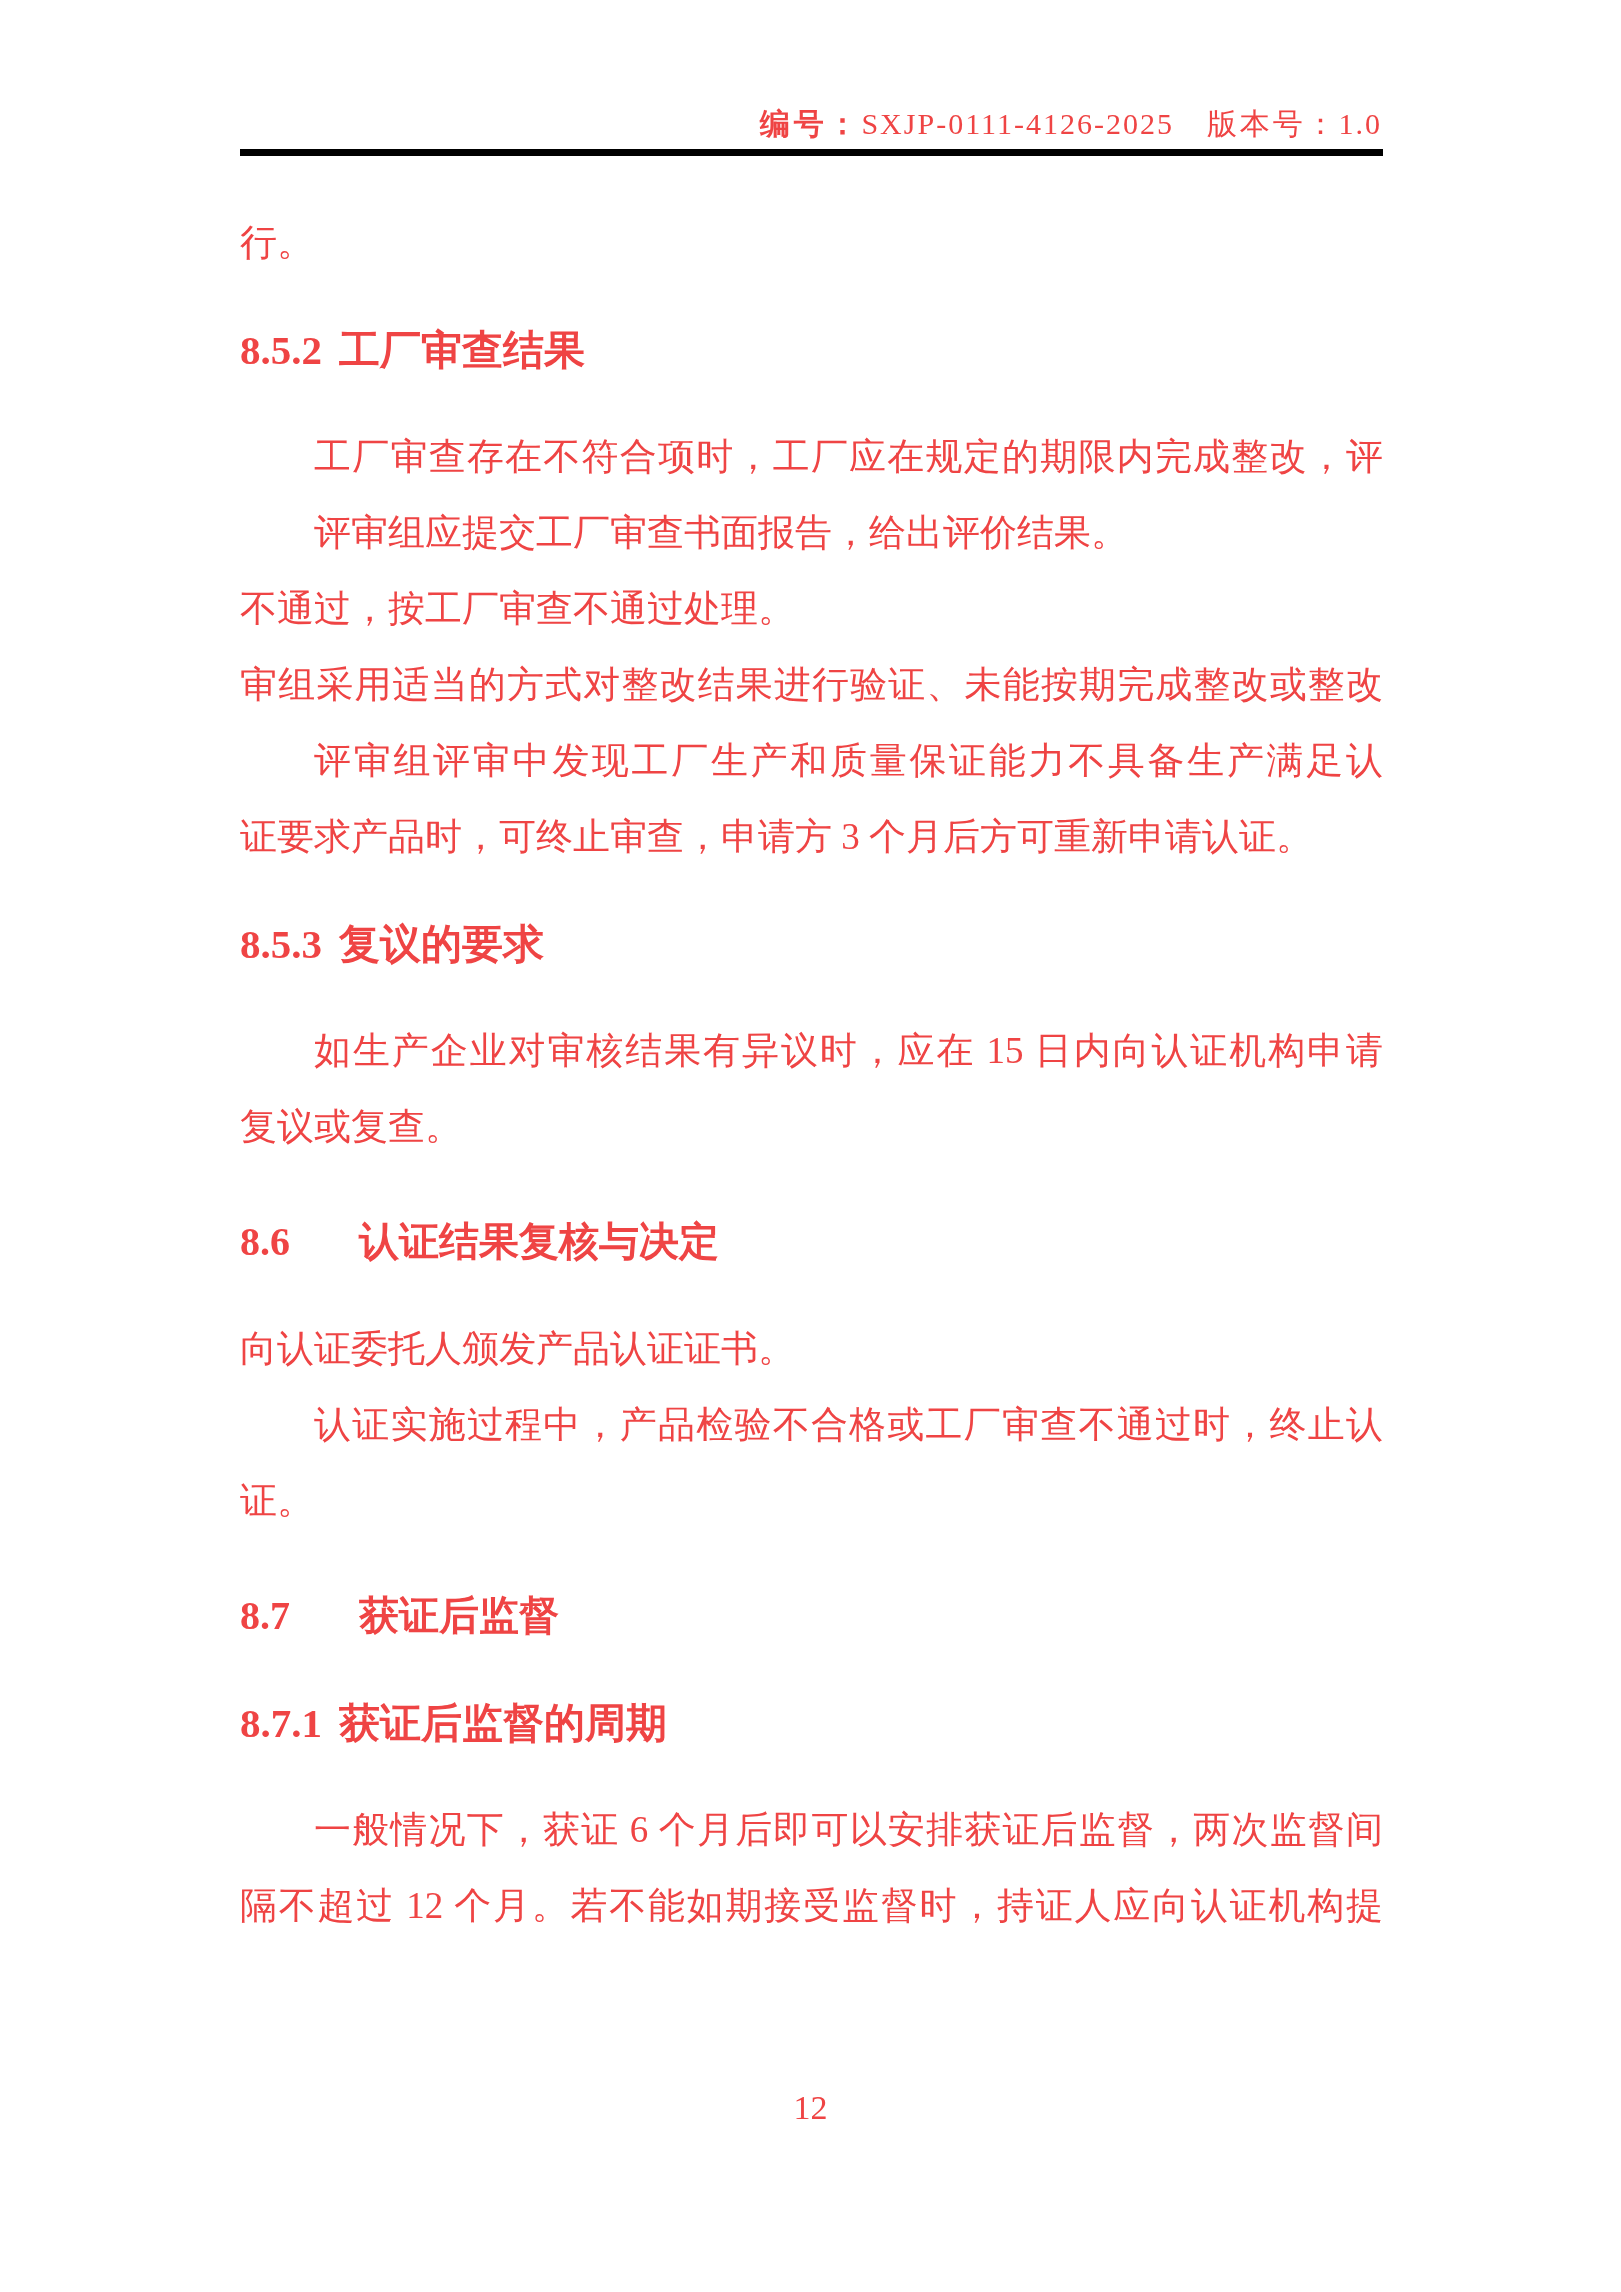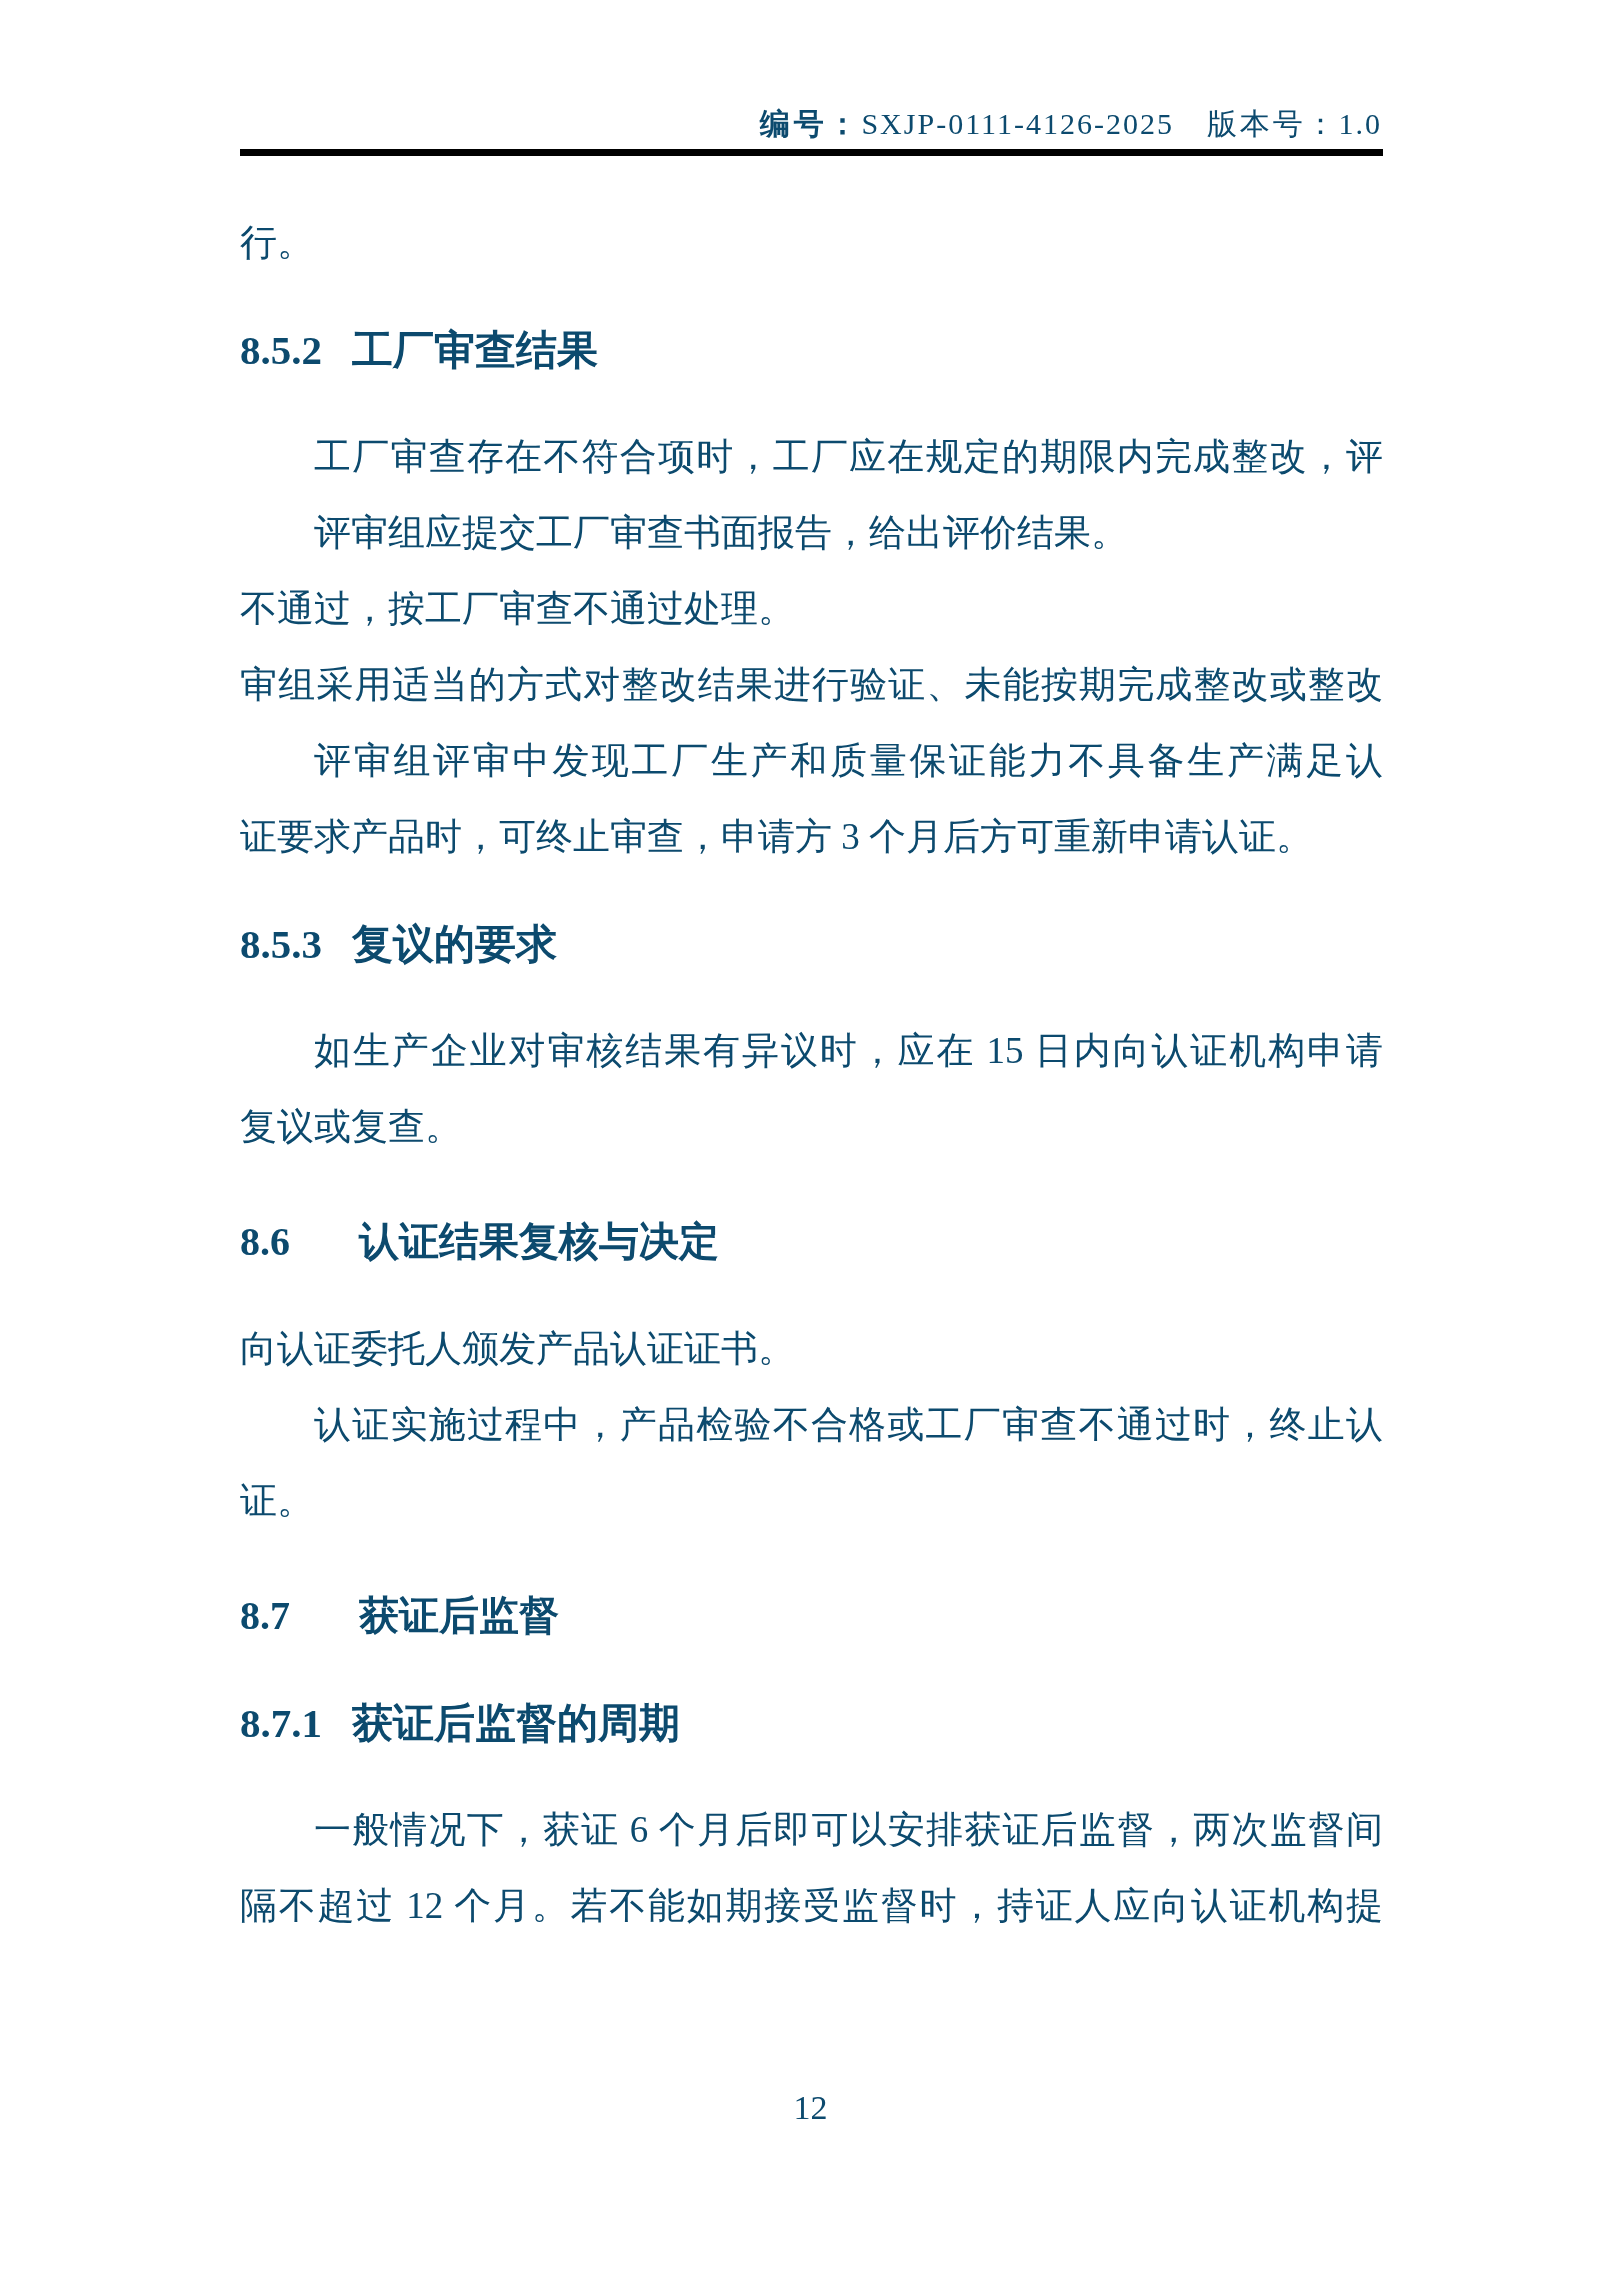--- a/index.html
+++ b/index.html
@@ -1,21 +1,21 @@
 <!DOCTYPE html>
 <html><head>
 <meta charset="utf-8">
 <style>
   html, body { margin: 0; padding: 0; background: #ffffff; }
   .page {
     position: relative;
     width: 1621px;
     height: 2293px;
     background: #ffffff;
-    color: #0c4a6e;
+    color: #ef4444;
     font-family: "Liberation Serif", "DejaVu Serif", serif;
     overflow: hidden;
   }
   .header {
     position: absolute;
     top: 104px;
     right: 239px;
     font-size: 30px;
     line-height: 39px;
     white-space: nowrap;
@@ -51,21 +51,21 @@
   }
   .line.fill { text-align-last: justify; }
   .line.indent { text-indent: 74px; }
   .h {
     font-weight: bold;
     line-height: 76px;
     white-space: nowrap;
   }
   .h3 { font-size: 41px; margin: 31px 0 31px 0; }
   .h2 { font-size: 40px; margin: 39px 0 31px 0; }
-  .h .h-title.gap-sm { margin-left: 30px; }
+  .h .h-title.gap-sm { margin-left: 17px; }
   .h .h-title.gap-lg { margin-left: 69px; }
   .footer {
     position: absolute;
     top: 2070px;
     left: 0;
     width: 100%;
     text-align: center;
     font-size: 34px;
     line-height: 76px;
   }

